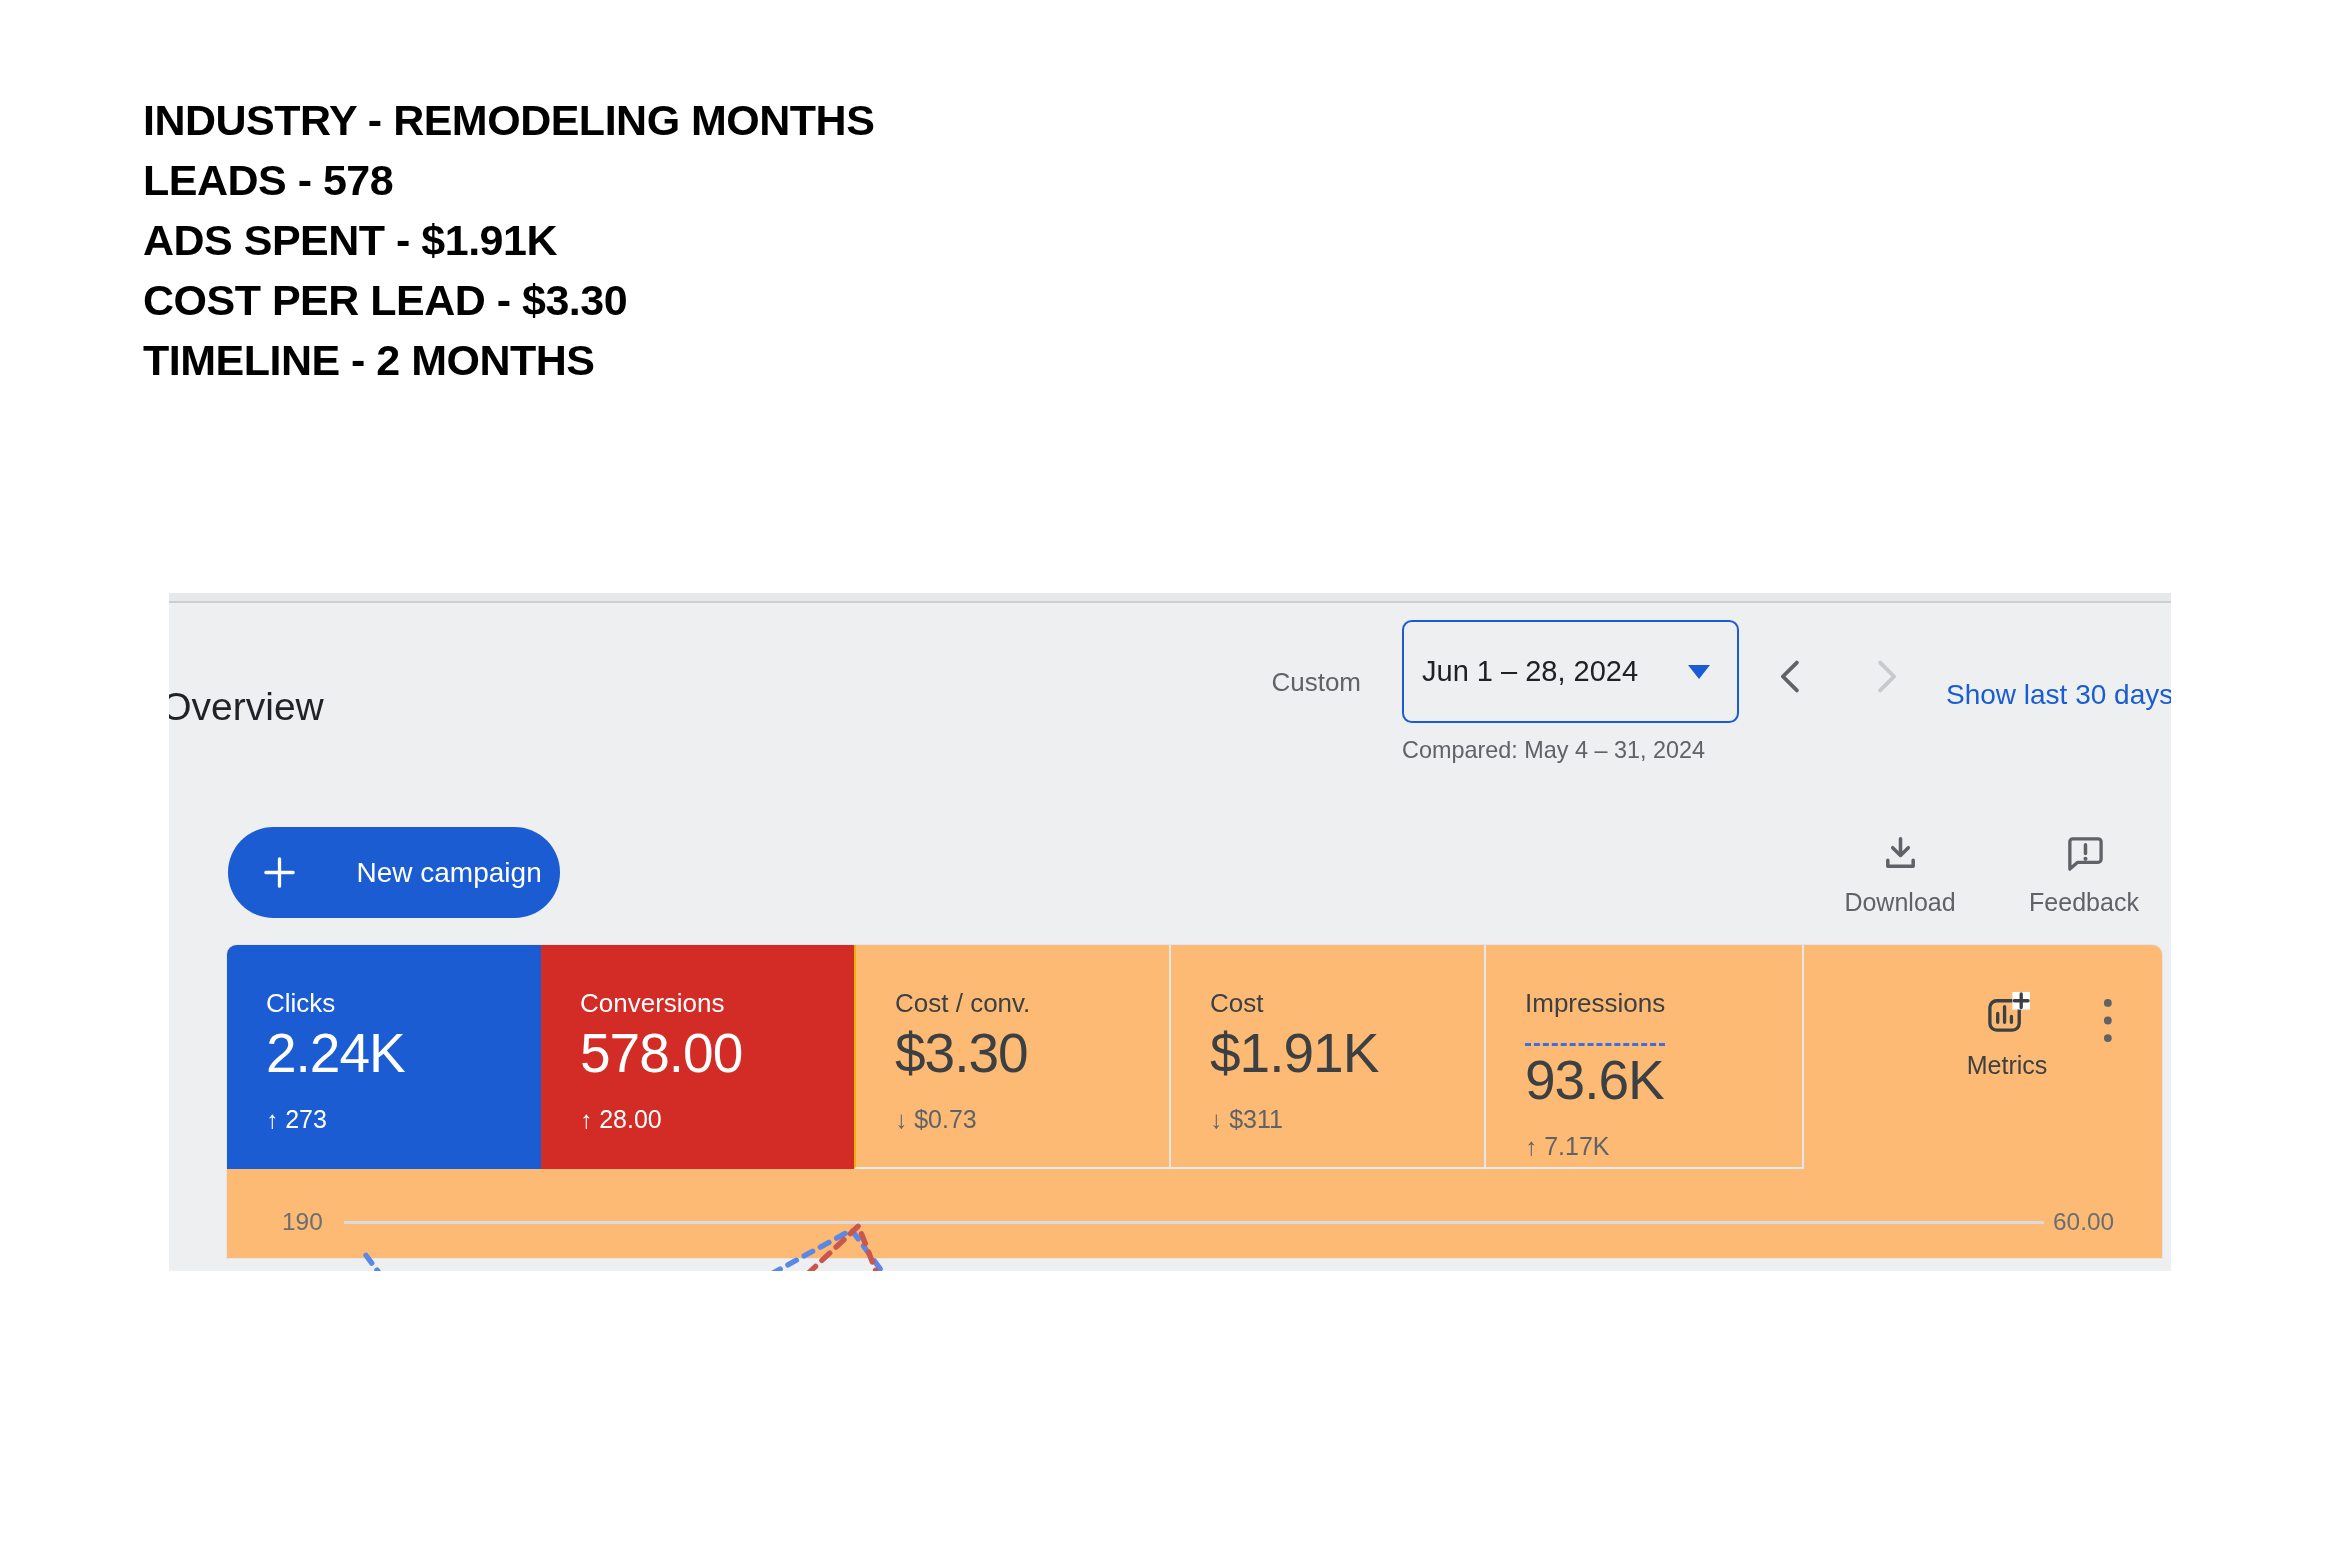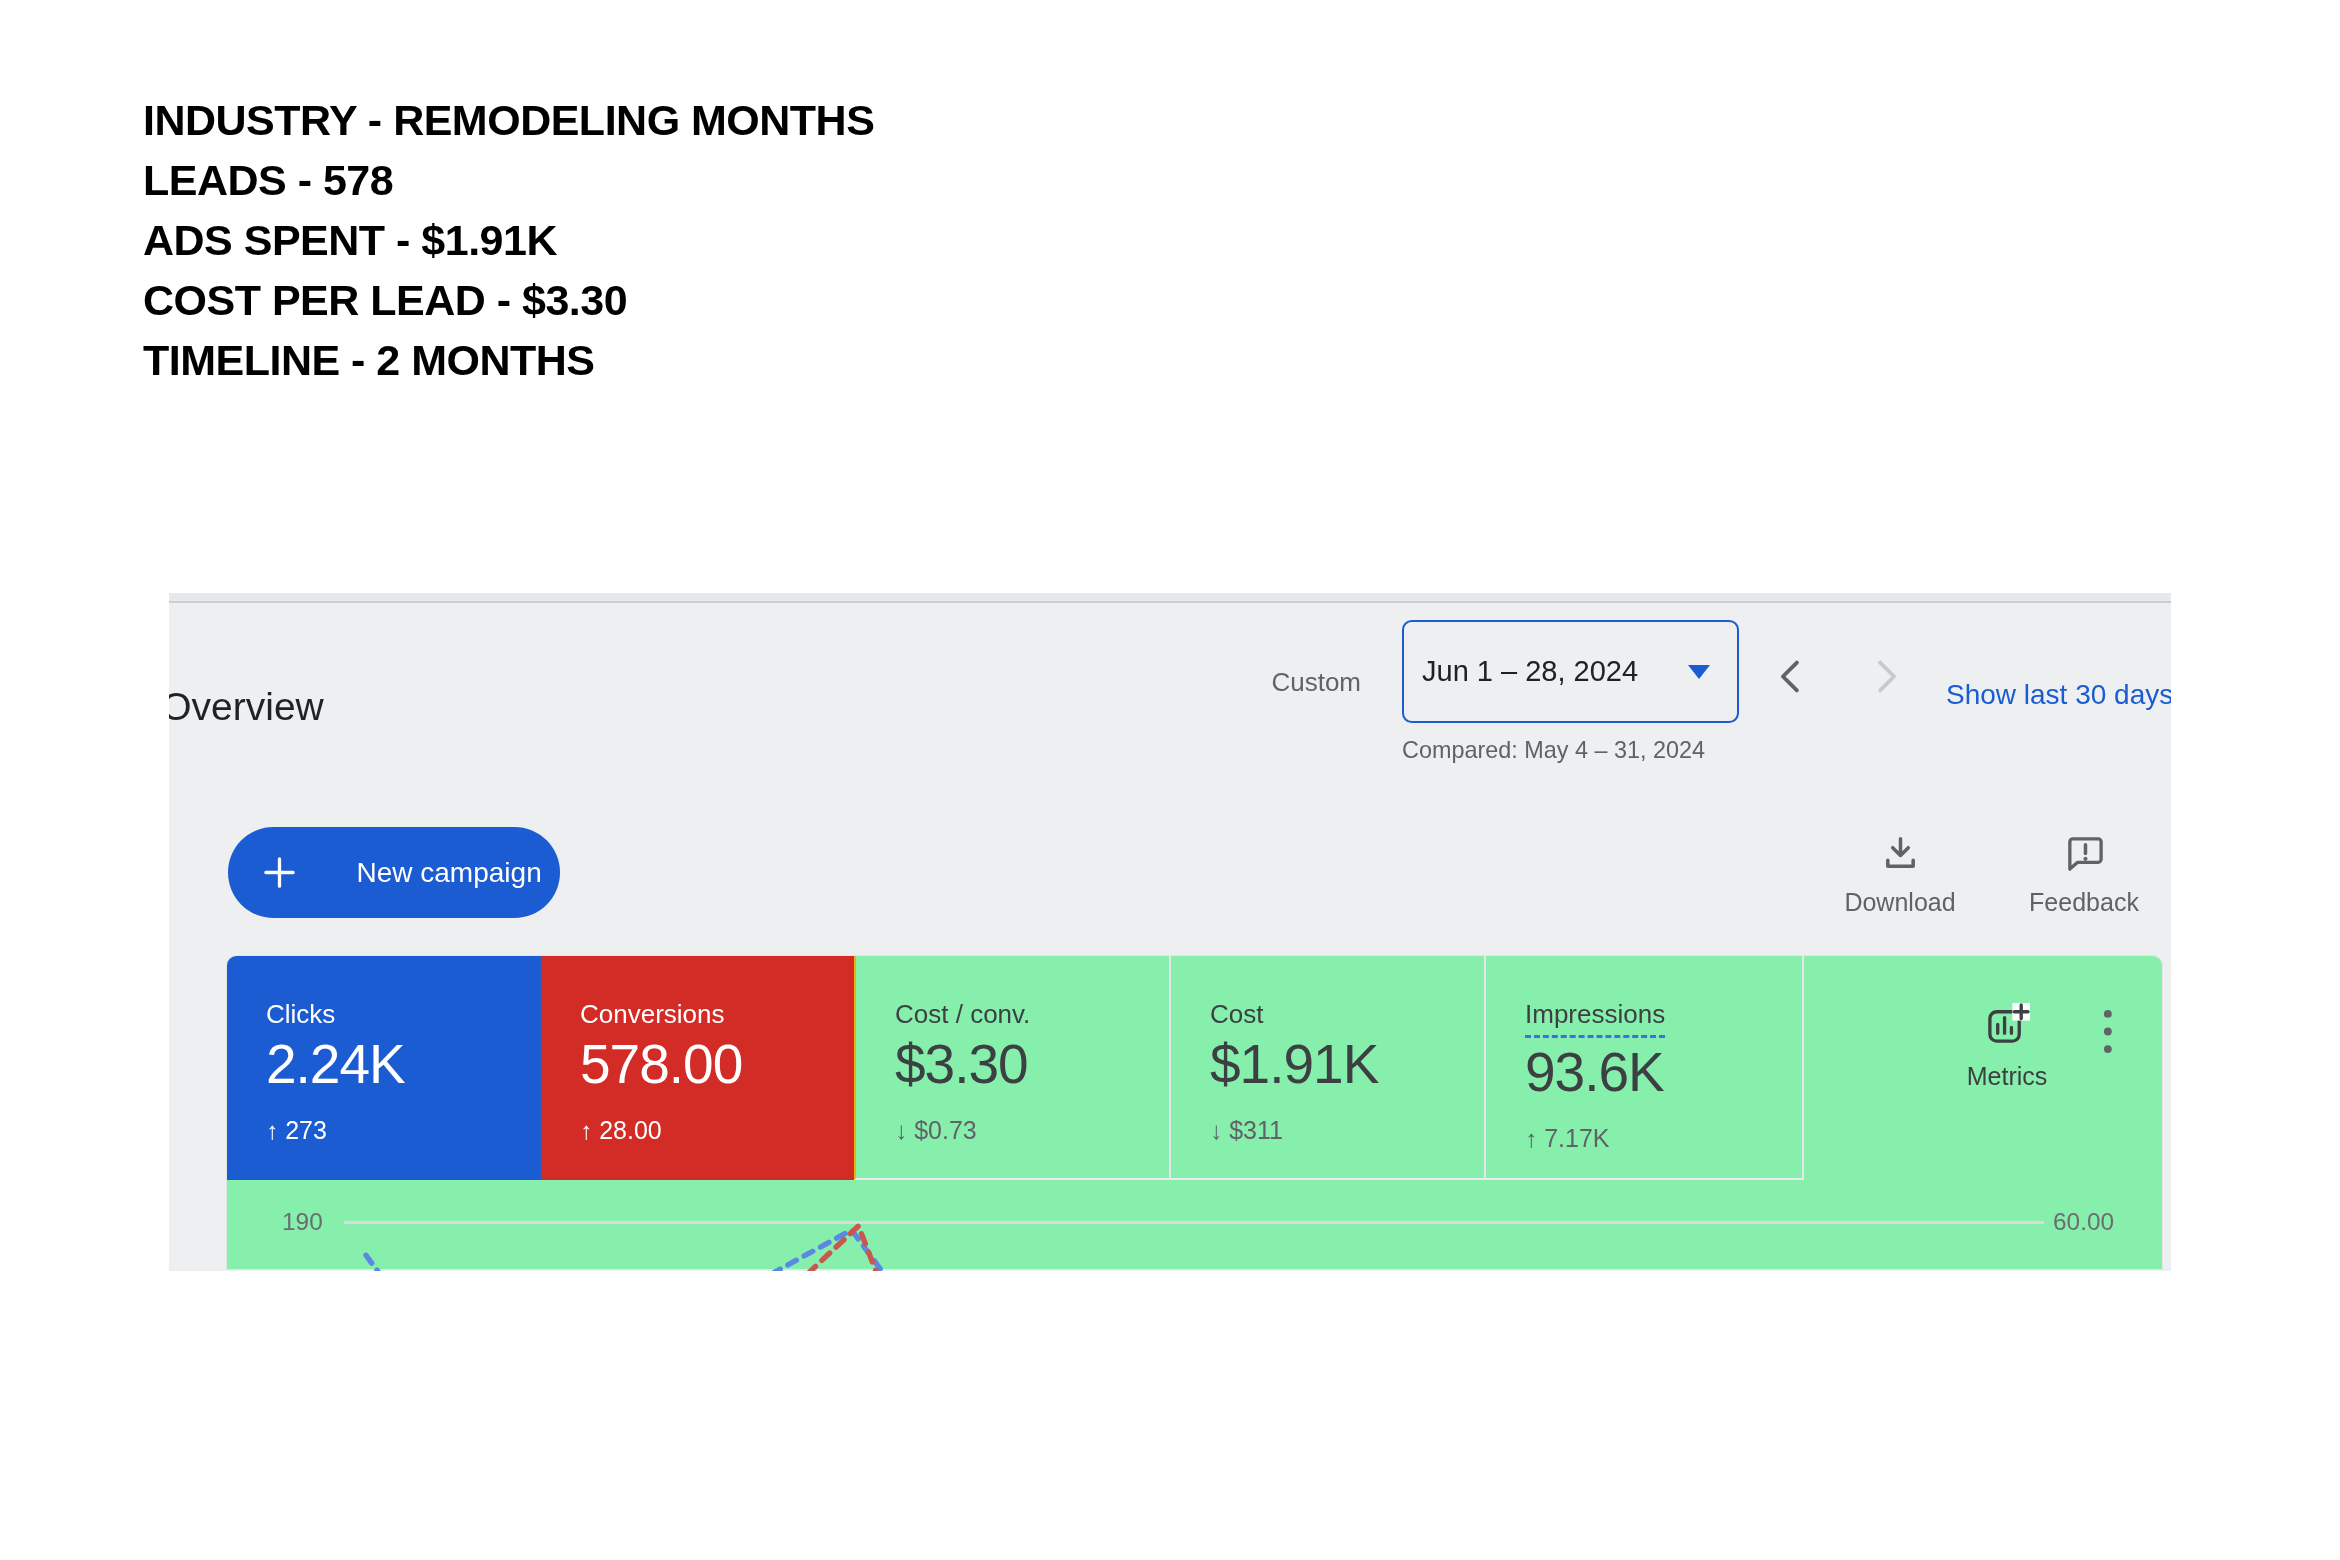--- a/index.html
+++ b/index.html
@@ -39,37 +39,37 @@
     border-radius:46px;background:#1b5cd3;display:flex;align-items:center;
     box-sizing:border-box;padding-left:33px;cursor:pointer;}
   .new-campaign .plus{margin-right:21.5px;display:flex;}
   .new-campaign .nc-label{color:#fff;font-size:28px;margin-left:37px;}
   
   .tool-block{position:absolute;top:240px;width:156px;text-align:center;cursor:pointer;}
   .tool-block.download{left:1653px;}
   .tool-block.feedback{left:1837px;}
   .tool-block .tool-label{margin-top:9.8px;font-size:25px;color:#5f6368;}
   
-  .card-strip{position:absolute;left:58px;top:363px;width:1935px;height:313px;
-    background:#86efac;border-radius:9.8px 9.8px 0 0;
+  .card-strip{position:absolute;left:58px;top:352px;width:1935px;height:313px;
+    background:#fdba74;border-radius:9.8px 9.8px 0 0;
     box-shadow:0 0 0 1px #e3e5e7;}
   .score-row{display:flex;height:224px;}
   .score{box-sizing:border-box;padding:43px 0 0 39px;border-bottom:2px solid #e9ebed;cursor:pointer;}
   .score .s-label{font-size:26px;color:#3c4043;}
   .score .s-value{font-size:55px;color:#3c4043;margin-top:2px;letter-spacing:-1px;}
   .score .s-delta{font-size:25px;color:#5f6368;margin-top:19.5px;}
   .score .s-delta .d-arrow{font-size:24.4px;}
   .score.c1{width:314px;background:#1b5cd3;border-radius:9.8px 0 0 0;border-bottom:none;}
   .score.c2{width:313px;background:#d32b25;border-bottom:none;}
   .score.c1 .s-label,.score.c1 .s-value,.score.c1 .s-delta,
   .score.c2 .s-label,.score.c2 .s-value,.score.c2 .s-delta{color:#ffffff;}
   .score.c3{width:315px;border-left:2px solid #eab308;}
   .score.c4{width:315px;border-left:2px solid #e4e6e8;}
   .score.c5{width:318px;border-left:2px solid #e4e6e8;}
-  .underline-dashed{display:inline-block;border-bottom:3.9px dashed #3e6fdf;padding-bottom:5px;text-align:right;}
+  .underline-dashed{display:inline-block;border-bottom:3.9px dashed #3e6fdf;padding-bottom:24px;text-align:right;}
   .metrics-sec{flex:1;position:relative;border-left:2px solid #e4e6e8;border-radius:0 9.8px 0 0;}
   .metrics-button{position:absolute;left:115px;top:45px;width:176px;text-align:center;cursor:pointer;}
   .metrics-button .m-label{margin-top:11.7px;font-size:25px;color:#3c4043;}
   .kebab{position:absolute;right:47px;top:51px;cursor:pointer;}
   
   .axis-label{position:absolute;font-size:24.4px;color:#6a6e71;}
   .axis-left{left:113px;top:615px;}
   .axis-right{left:1884px;top:615px;}
   .gridline{position:absolute;left:175px;top:628px;width:1700px;height:2.9px;background:#d9dbde;}
   .chart-svg{position:absolute;left:0;top:0;width:2002px;height:678px;pointer-events:none;}

